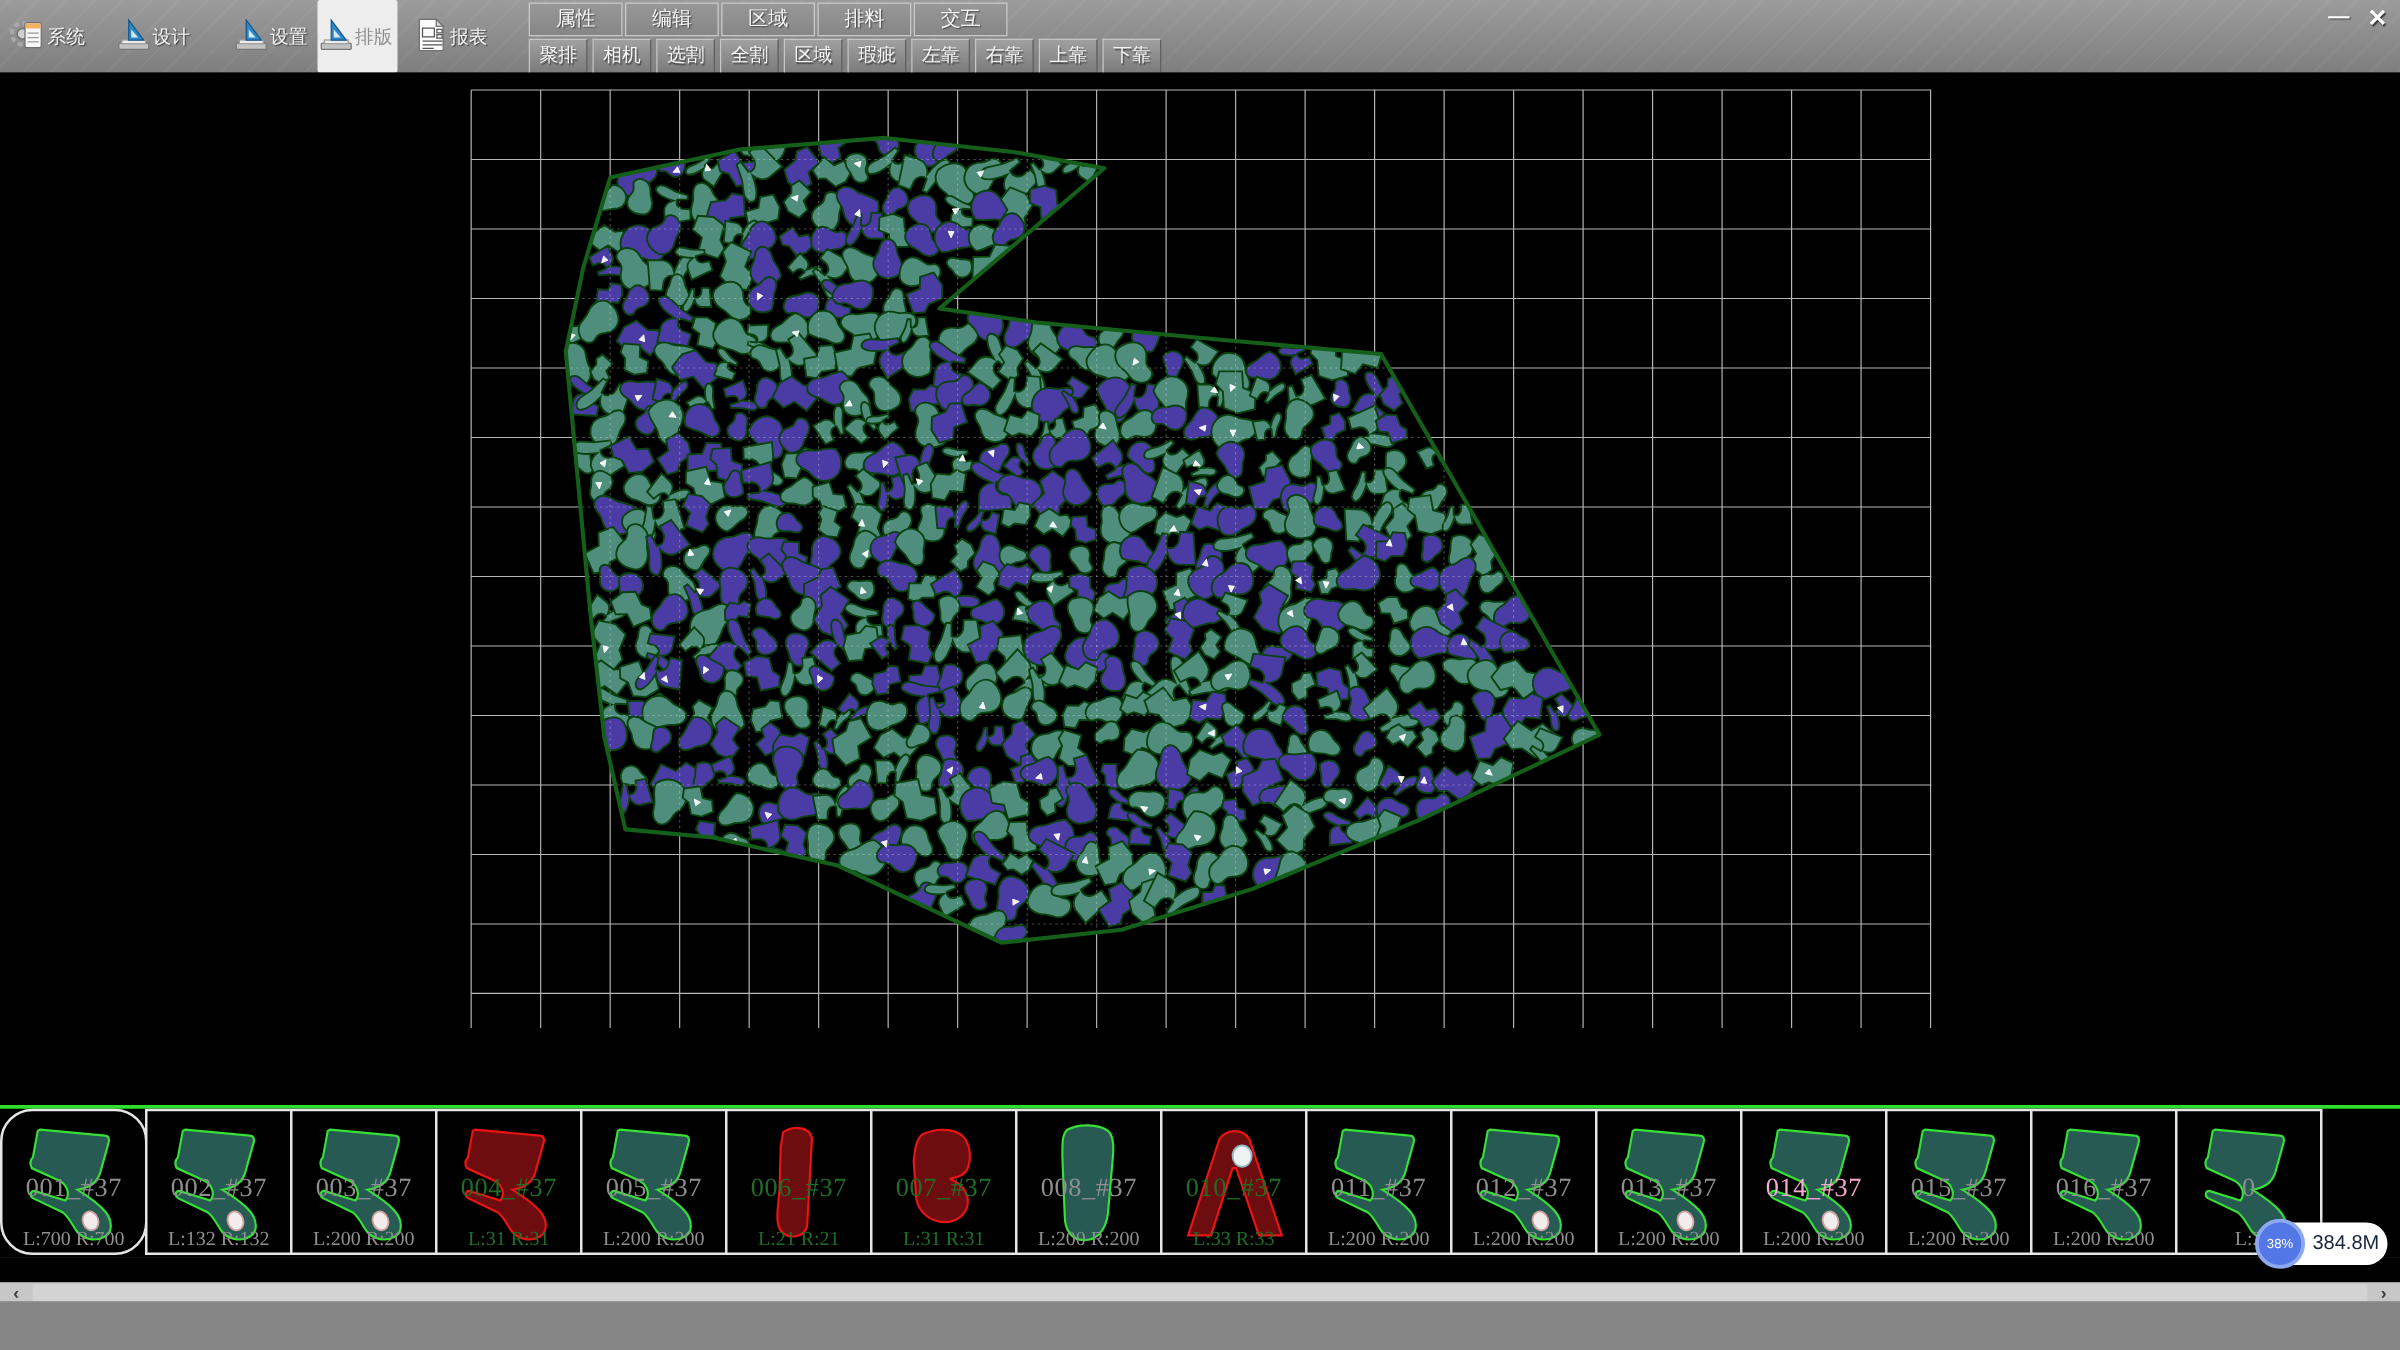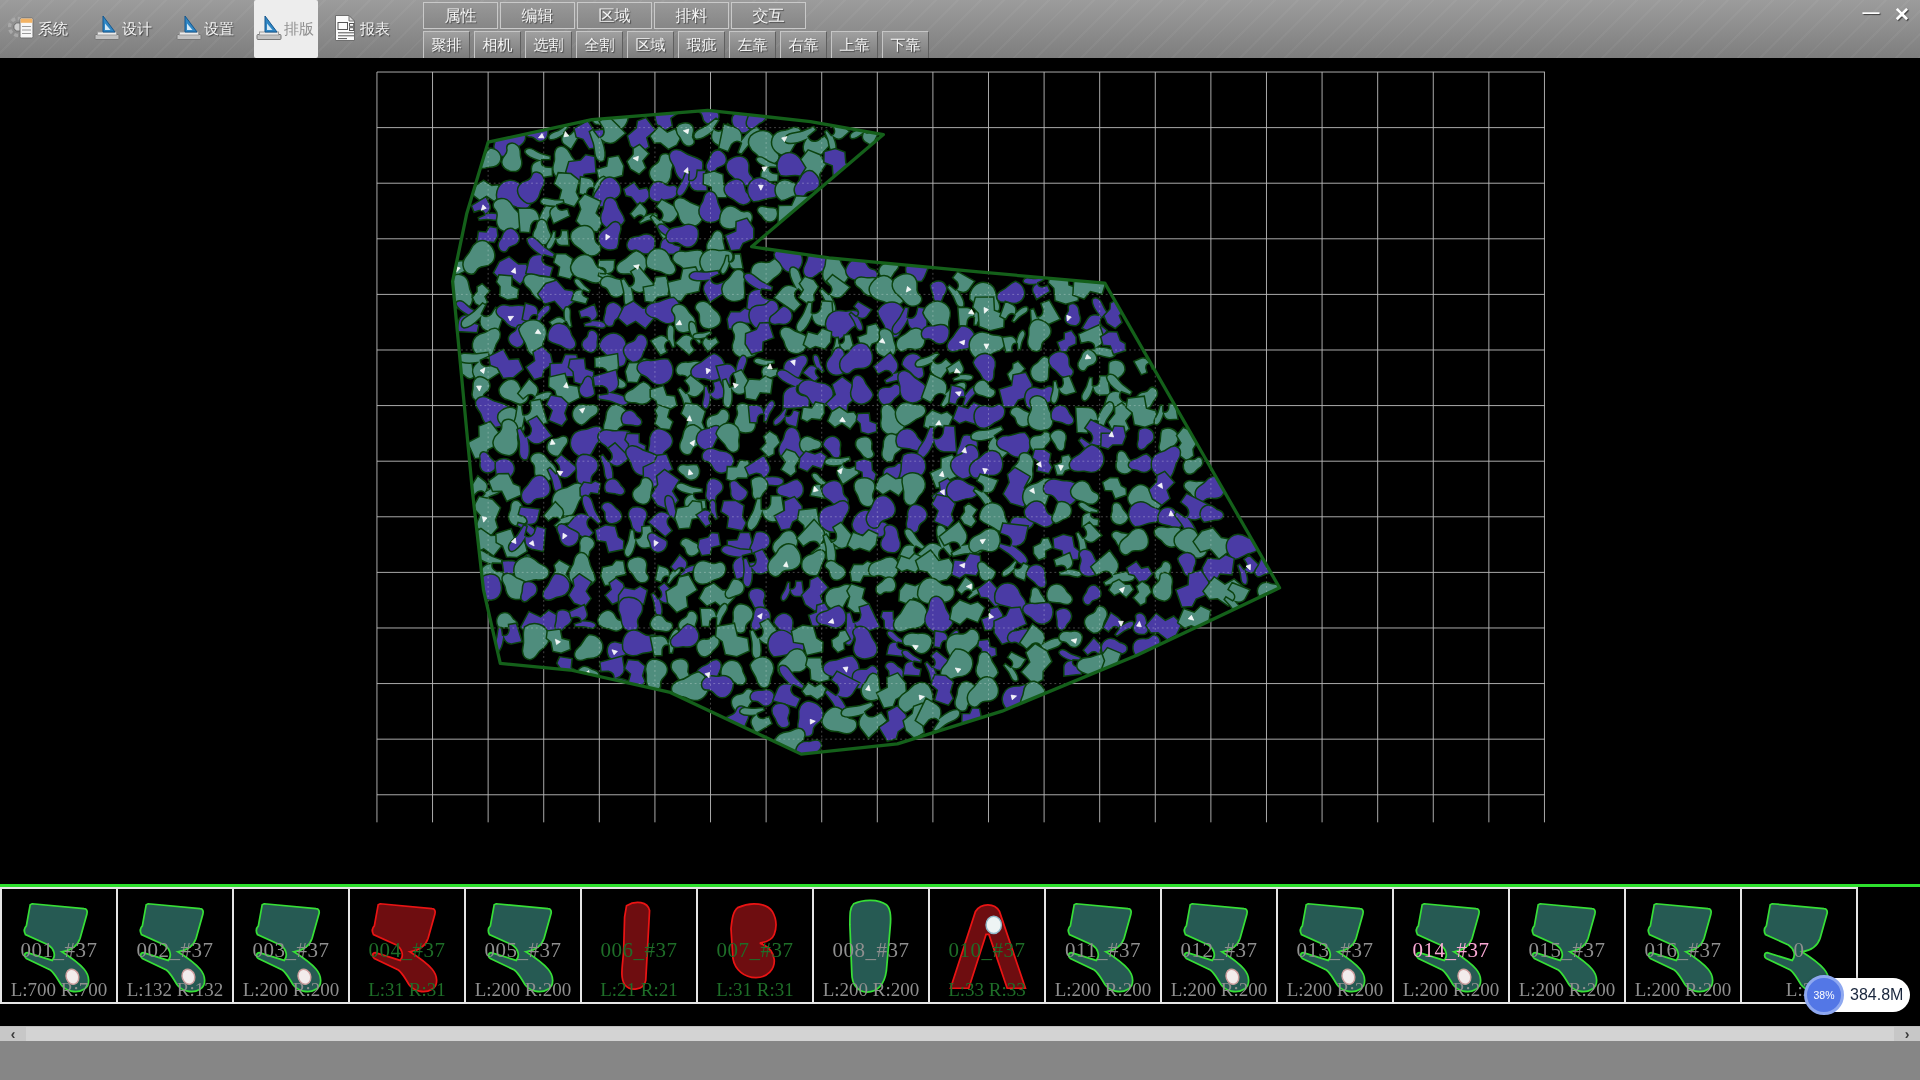--- a/index.html
+++ b/index.html
@@ -35,26 +35,26 @@
   
   #canvas-wrap{position:absolute;left:0;top:58px;width:1920px;height:826px;background:#000;}
   #canvas-wrap svg{position:absolute;left:0;top:0;}
 
   
   #strip{position:absolute;left:0;top:884px;width:1920px;height:122px;background:#000;}
   #strip .greenline{position:absolute;left:0;top:0;width:100%;height:3px;background:#2ee02e;}
   #strip .cells{position:absolute;left:0;top:3px;height:119px;display:flex;}
   .thumb{position:relative;flex:0 0 114px;width:114px;height:113px;background:#000;
     border:2px solid #e6e6e6;margin-left:-2px;overflow:hidden;}
-  .thumb:first-child{margin-left:0;}
+  .thumb:first-child{margin-left:0;border-radius:26px;}
   .thumb svg{position:absolute;left:50%;top:50%;transform:translate(-50%,-50%);width:96px;height:104px;}
   .thumb .tid{position:absolute;left:0;top:43%;width:100%;text-align:center;
     font-family:"Liberation Serif", serif;font-size:21px;letter-spacing:0.5px;}
   .thumb .tinfo{position:absolute;left:0;bottom:1px;width:100%;text-align:center;
-    font-family:"Liberation Serif", serif;font-size:19px;}
+    font-family:"Liberation Serif", serif;font-size:16px;}
 
   
   #gap{position:absolute;left:0;top:1006px;width:1920px;height:20px;background:#000;}
   #hscroll{position:absolute;left:0;top:1026px;width:1920px;height:15px;background:#d3d3d3;
     border-top:1px solid #bdbdbd;}
   .scroll-arrow{position:absolute;top:0;width:26px;height:15px;line-height:14px;text-align:center;
     color:#3a3a3a;font-size:14px;font-weight:bold;background:#c7c7c7;}
   #arrow-left{left:0;}
   #arrow-right{right:0;}
   #footer{position:absolute;left:0;top:1041px;width:1920px;height:39px;background:#868686;}
@@ -90,21 +90,21 @@
         </div>
         <div class="app-btn" style="left: 92px;">
           <span><svg viewBox="0 0 30 30">
               <rect x="3" y="21.5" width="24" height="5" rx="1" fill="#c2c2c2" stroke="#777"></rect>
               <rect x="5.5" y="19" width="19" height="3" fill="#ececec" stroke="#9c9c9c"></rect>
               <path d="M11,3 L11,19 L23,19 Z" fill="#2f86c4" stroke="#14578e"></path>
               <path d="M13,10.5 L13,17 L18.5,17 Z" fill="#d4e9f6"></path>
             </svg></span>
           <span class="lbl">设计</span>
         </div>
-        <div class="app-btn" style="left: 174px;">
+        <div class="app-btn" style="left: 186px;">
           <span><svg viewBox="0 0 30 30">
               <rect x="3" y="21.5" width="24" height="5" rx="1" fill="#c2c2c2" stroke="#777"></rect>
               <rect x="5.5" y="19" width="19" height="3" fill="#ececec" stroke="#9c9c9c"></rect>
               <path d="M11,3 L11,19 L23,19 Z" fill="#2f86c4" stroke="#14578e"></path>
               <path d="M13,10.5 L13,17 L18.5,17 Z" fill="#d4e9f6"></path>
             </svg></span>
           <span class="lbl">设置</span>
         </div>
         <div class="app-btn active" style="left: 254px;">
           <span><svg viewBox="0 0 30 30">

